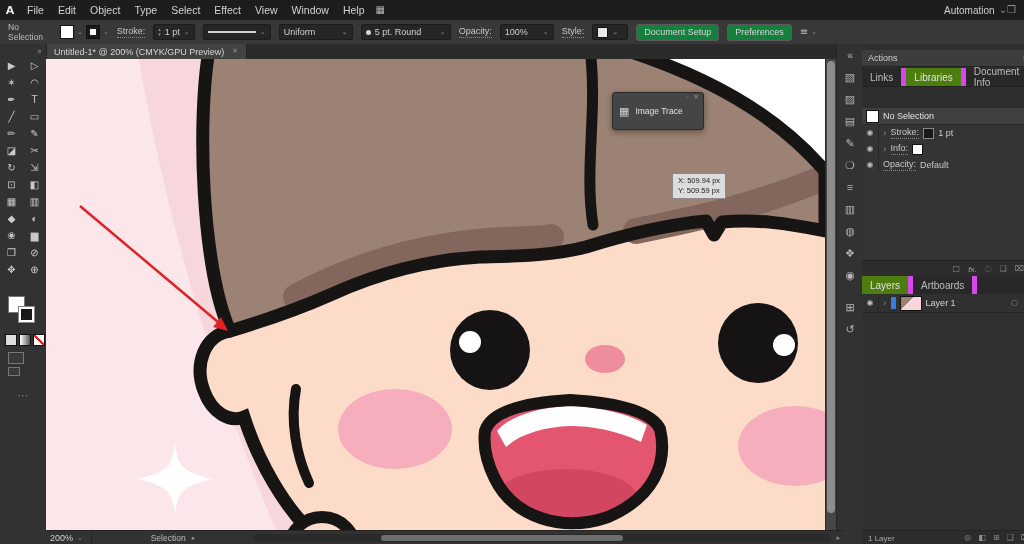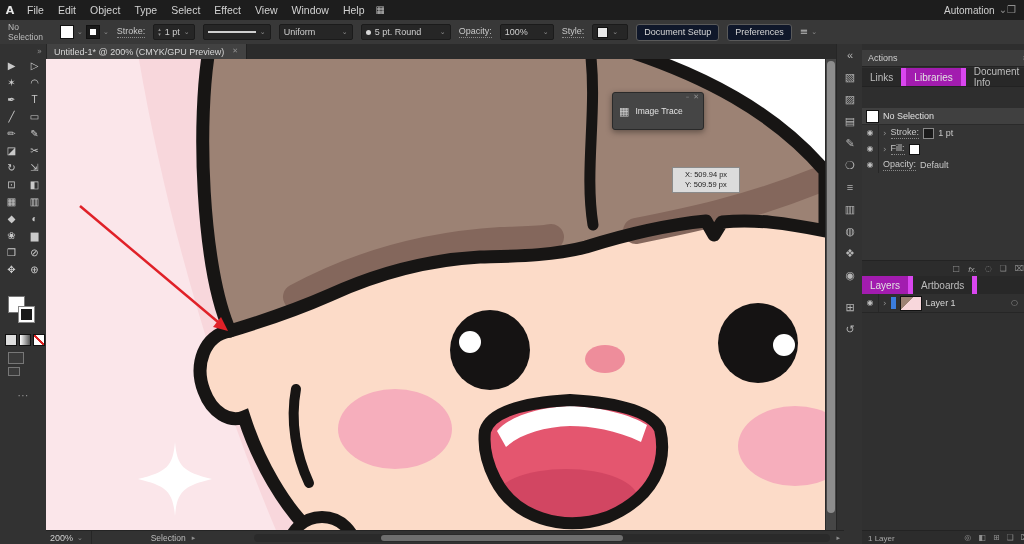--- a/index.html
+++ b/index.html
@@ -4,25 +4,25 @@
 <style>
   html,body{margin:0;padding:0}
   body{width:1024px;height:544px;position:relative;overflow:hidden;
        background:#323232;font-family:"Liberation Sans",sans-serif;color:#c8c8c8;font-size:10px}
   .abs{position:absolute}
   .flex{display:flex;align-items:center}
   .ic{font-family:"DejaVu Sans",sans-serif;line-height:1;color:#bdbdbd}
   .dim{color:#8f8f8f}
   .ulbl{border-bottom:1px dotted #8a8a8a;padding-bottom:1px}
   .dd{background:#262626;border:1px solid #1b1b1b;border-radius:2px;height:14px;display:flex;align-items:center;padding:0 4px;gap:4px;font-size:9px;color:#cfcfcf}
-  .btn{background:#0f172a;border:1px solid #5a5a5a;border-radius:3px;height:15px;display:flex;align-items:center;padding:0 7px;font-size:9px;color:#d6d6d6}
+  .btn{background:#15803d;border:1px solid #5a5a5a;border-radius:3px;height:15px;display:flex;align-items:center;padding:0 7px;font-size:9px;color:#d6d6d6}
   .sw{display:inline-block;border:1px solid #111}
   .menu-item{padding:0 7px;height:20px;display:flex;align-items:center;font-size:10.5px;color:#d2d2d2}
   .tab{height:100%;display:flex;align-items:center;padding:0 8px;font-size:10px;color:#bdbdbd;border-right:5px solid #d946ef}
-  .tab.active{background:#a21caf;color:#e2e2e2}
+  .tab.active{background:#4d7c0f;color:#e2e2e2}
   .tool-cell{width:23px;height:17px;display:flex;align-items:center;justify-content:center;font-size:10px;color:#c9c9c9}
   .strip-ic{width:26px;height:22px;display:flex;align-items:center;justify-content:center;font-size:11px;color:#b5b5b5}
   .approw{display:flex;align-items:center;height:16px;font-size:9px;gap:4px;padding-left:4px}
   .eyecol{width:16px;display:flex;justify-content:center;border-right:1px solid #272727;align-self:stretch;align-items:center}
   .lens{width:7px;height:7px;border:1.4px solid #9a9a9a;border-radius:50%;position:relative;display:inline-block}
   .lens::after{content:"";position:absolute;width:4px;height:1.5px;background:#9a9a9a;transform:rotate(45deg);right:-3px;bottom:-1px}
 </style>
 </head>
 <body>
 
@@ -188,21 +188,21 @@
 
   <div class="abs flex" style="left:566px;top:33px;width:78px;height:36px;background:#454545;border:1px solid #2a2a2a;border-radius:3px;box-shadow:0 2px 6px rgba(0,0,0,.4);gap:6px;padding:0 6px">
     <span class="ic" style="font-size:11px;color:#cfcfcf">▦</span>
     <span style="font-size:8.5px;color:#e3e3e3">Image Trace</span>
     <span class="abs" style="right:4px;top:1px;display:flex;gap:4px">
       <span class="ic dim" style="font-size:7px">–</span>
       <span class="ic dim" style="font-size:7px">✕</span>
     </span>
   </div>
 
-  <div class="abs" style="left:626px;top:108px;background:#dcdcdc;border:1px solid #8a8a8a;padding:2px 12px;line-height:10px">
+  <div class="abs" style="left:626px;top:114px;background:#dcdcdc;border:1px solid #8a8a8a;padding:2px 5px;line-height:10px">
     <div style="font-size:7.5px;color:#222">X: 509.94 px</div>
     <div style="font-size:7.5px;color:#222">Y: 509.59 px</div>
   </div>
 </div>
 
 <div class="abs" style="left:825px;top:59px;width:11px;height:471px;background:#464646;border-left:1px solid #2a2a2a">
   <div style="position:absolute;left:1px;top:2px;width:8px;height:452px;background:#8d8d8d;border-radius:4px"></div>
 </div>
 
 <div class="abs" style="left:836px;top:44px;width:26px;height:500px;background:#323232;border-left:1px solid #262626;border-right:1px solid #262626">
@@ -247,21 +247,21 @@
       <span class="ic dim" style="font-size:9px">›</span>
       <span class="ulbl">Stroke:</span>
       <span class="sw" style="width:9px;height:9px;background:#1a1a1a;border-color:#888"></span>
       <span>1 pt</span>
     </div>
     <div class="approw" style="padding-left:0">
       <span class="eyecol">
           <span class="ic" style="font-size:8px">◉</span>
         </span>
       <span class="ic dim" style="font-size:9px">›</span>
-      <span class="ulbl">Fill:</span>
+      <span class="ulbl">Info:</span>
       <span class="sw" style="width:9px;height:9px;background:#fff"></span>
     </div>
     <div class="approw" style="padding-left:0">
       <span class="eyecol">
           <span class="ic" style="font-size:8px">◉</span>
         </span>
       <span class="ulbl">Opacity:</span>
       <span>Default</span>
     </div>
   </div>

